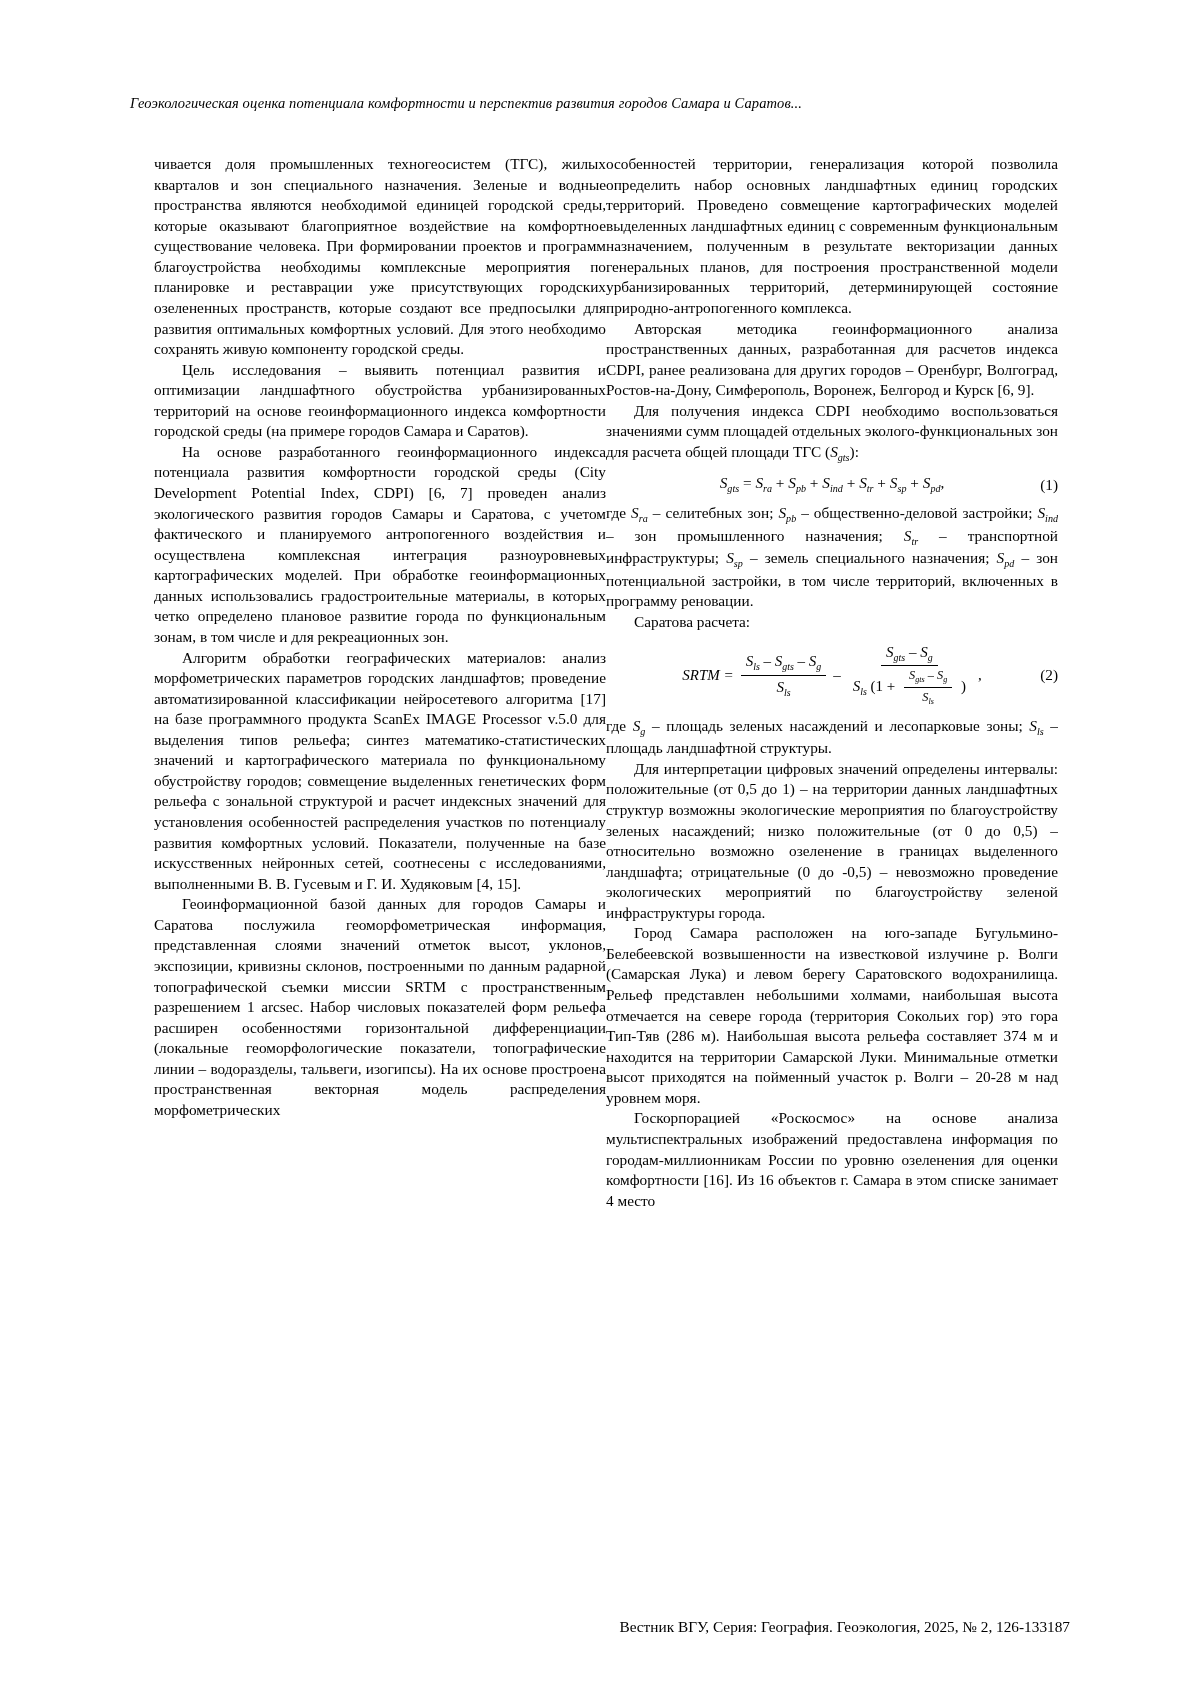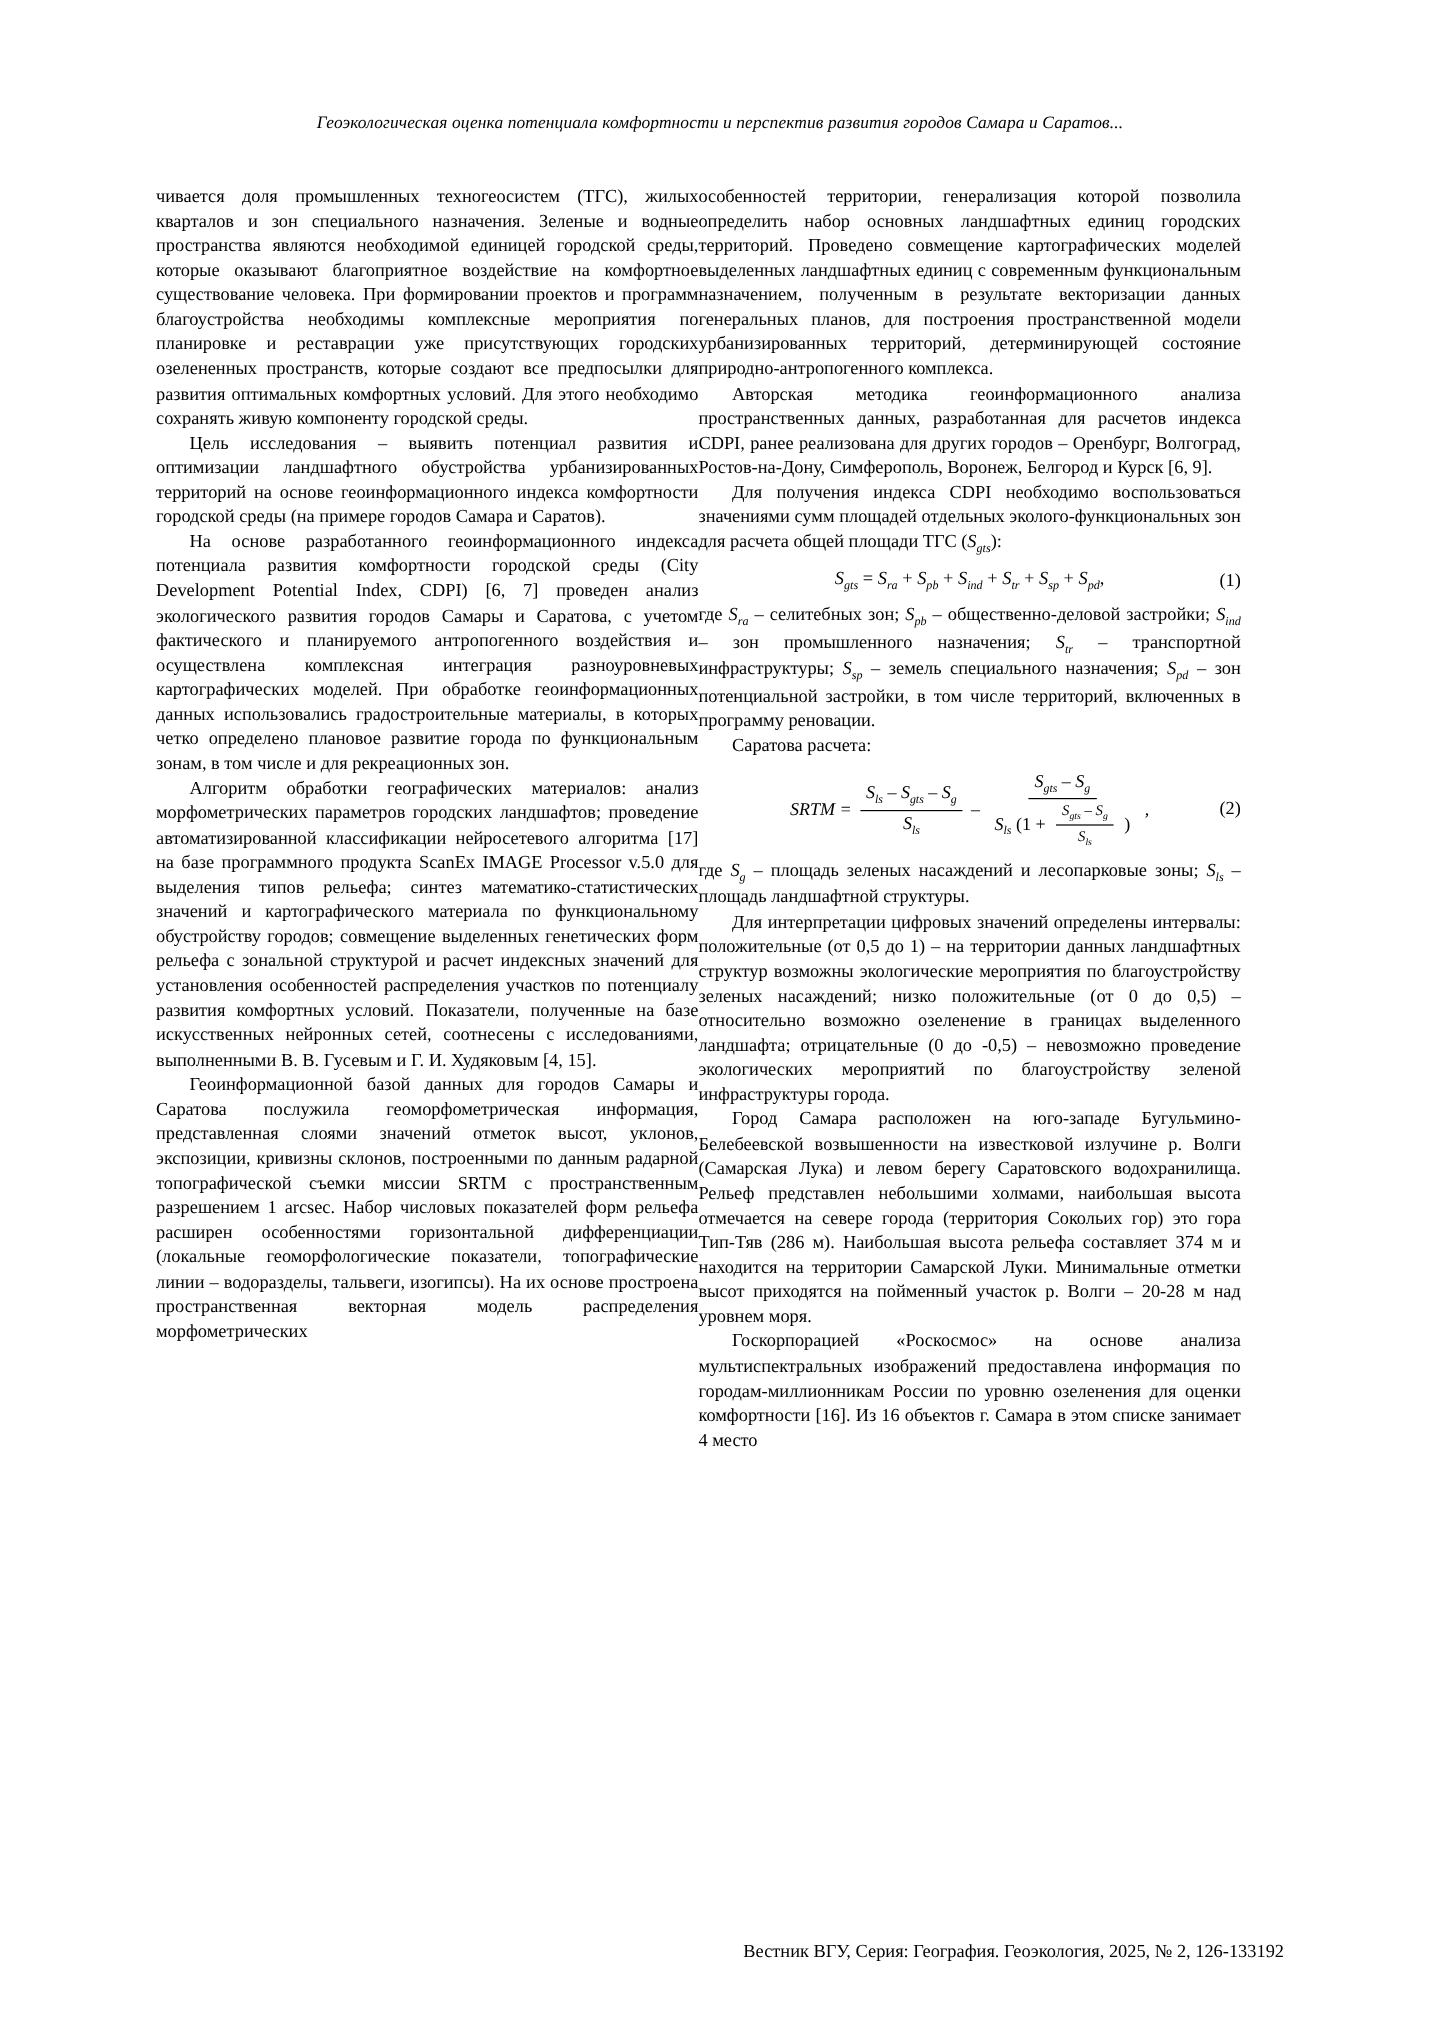--- a/index.html
+++ b/index.html
@@ -16,29 +16,29 @@
   }
   .page {
     position: absolute;
     left: 0; top: 0;
     width: 1200px;
     height: 1698px;
     box-sizing: border-box;
     padding: 95px 130px 60px 130px;
   }
   .running-head {
-    text-align: center;
     font-style: italic;
     font-size: 14.5px;
     margin: 0 0 42px 0;
     letter-spacing: 0.1px;
   }
   .columns {
     display: flex;
     align-items: flex-start;
+    margin-left: 24px;
   }
   .col {
     width: 452px;
     font-size: 15.3px;
     line-height: 1.345;
     text-align: justify;
     text-justify: inter-word;
     hyphens: manual;
   }
   .col p {
@@ -174,16 +174,16 @@
 
 
       <p>Город Самара расположен на юго-западе Бугульмино-Белебеевской возвышенности на известковой излучине р. Волги (Самарская Лука) и левом берегу Саратовского водохранилища. Рельеф представлен небольшими холмами, наибольшая высота отмечается на севере города (территория Сокольих гор) это гора Тип-Тяв (286 м). Наибольшая высота рельефа составляет 374 м и находится на территории Самарской Луки. Минимальные отметки высот приходятся на пойменный участок р. Волги – 20-28 м над уровнем моря.</p>
       <p>Госкорпорацией «Роскосмос» на основе анализа мультиспектральных изображений предоставлена информация по городам-миллионникам России по уровню озеленения для оценки комфортности [16]. Из 16 объектов г. Самара в этом списке занимает 4 место</p>
     </div>
 
   </div>
 
   <div class="footer">
     <span>Вестник ВГУ, Серия: География. Геоэкология, 2025, № 2, 126-133</span>
-    <span class="page-number">192</span>
+    <span class="page-number">187</span>
   </div>
 
 </div>
 
 </body></html>

